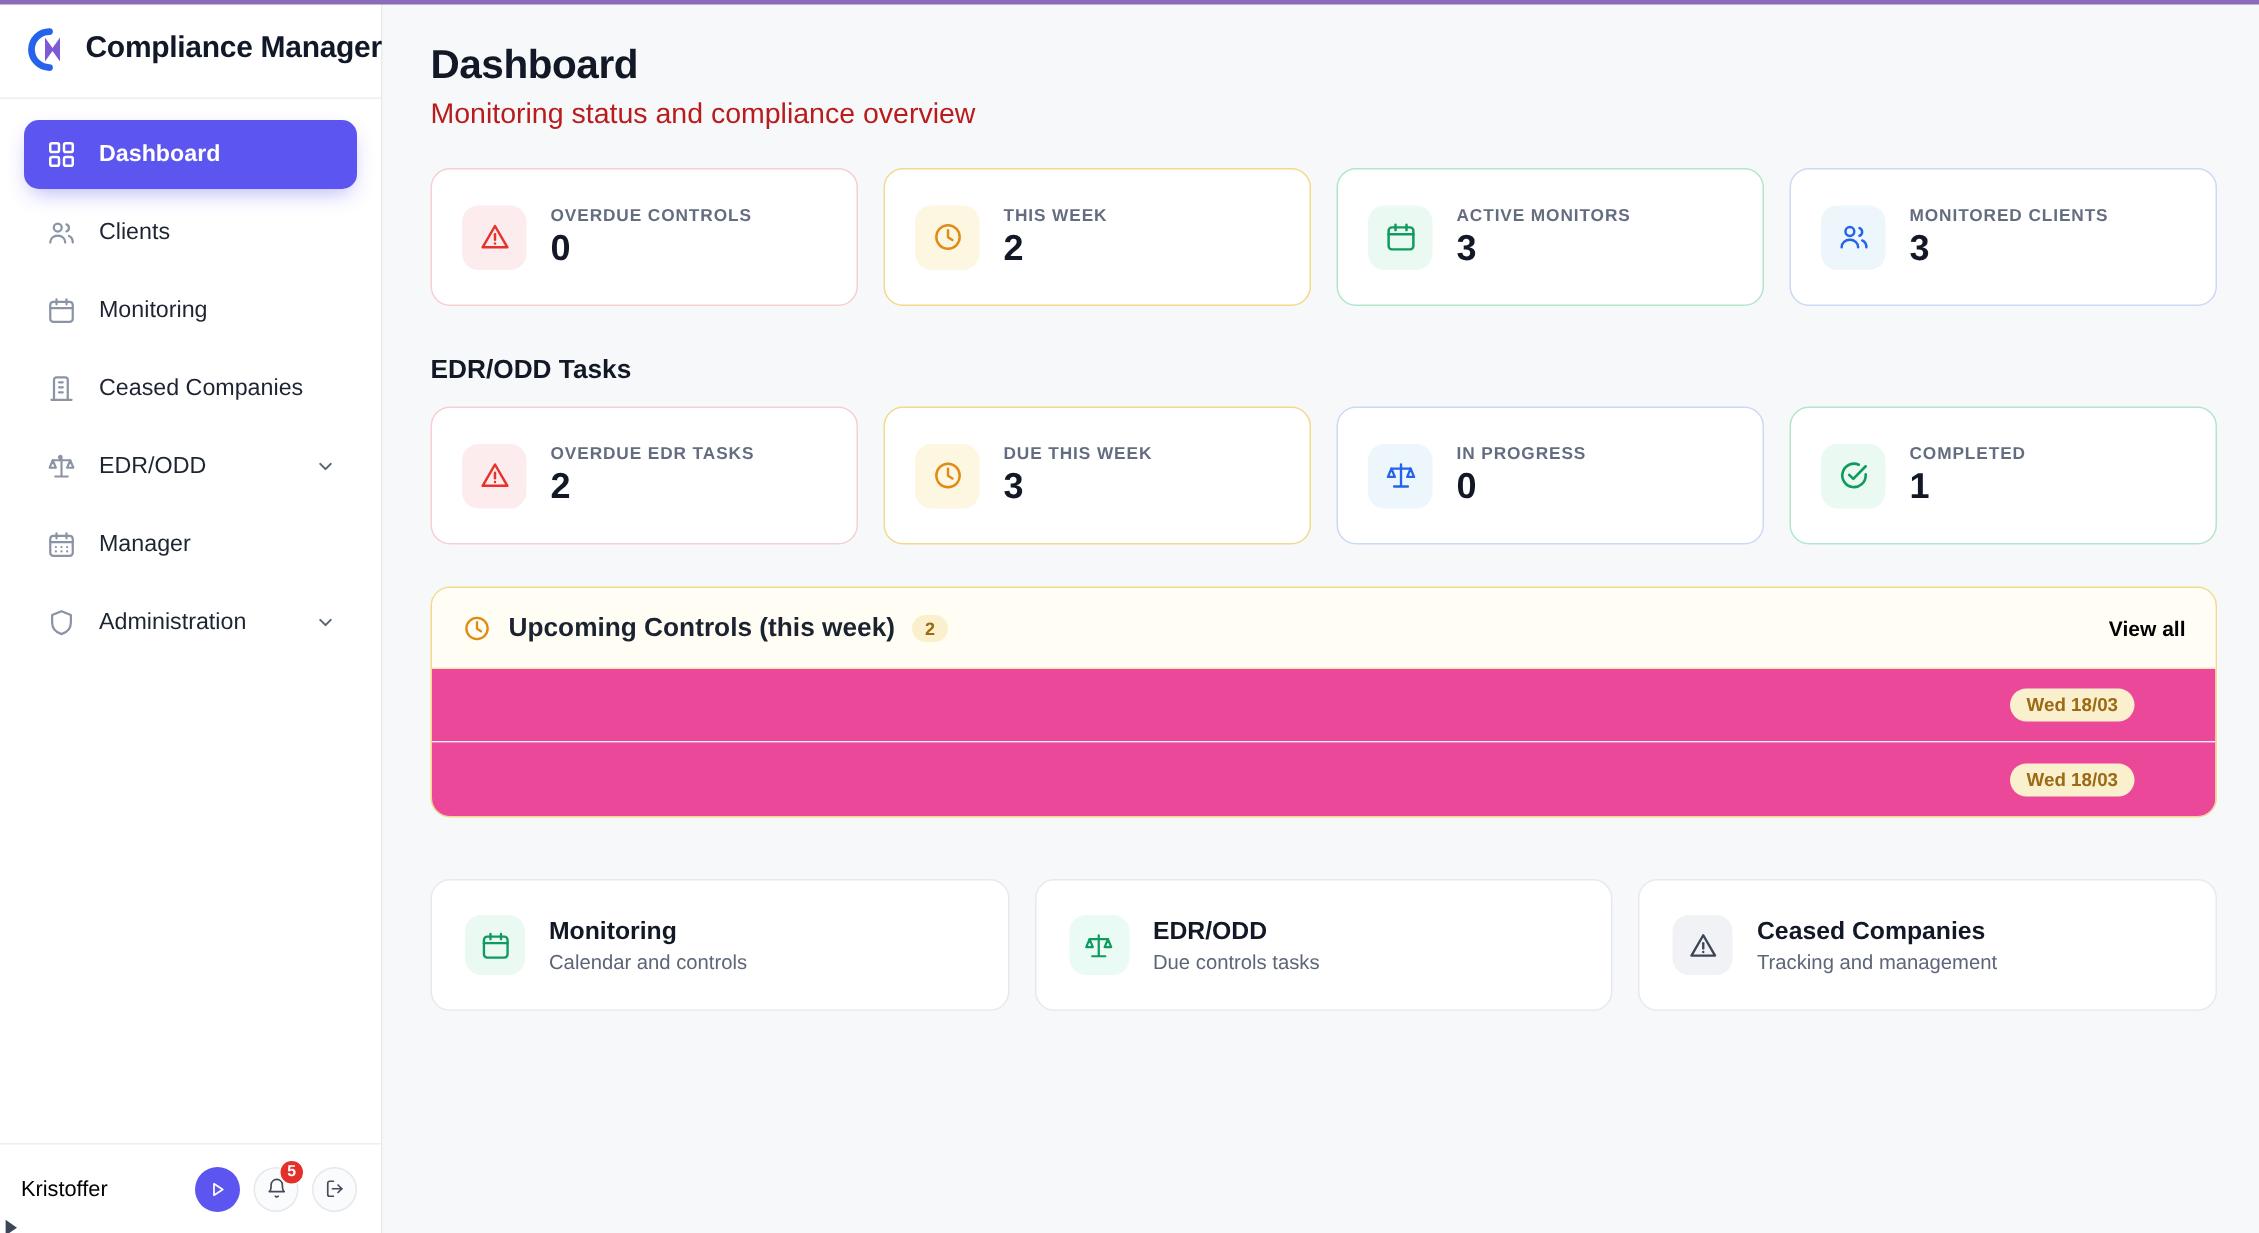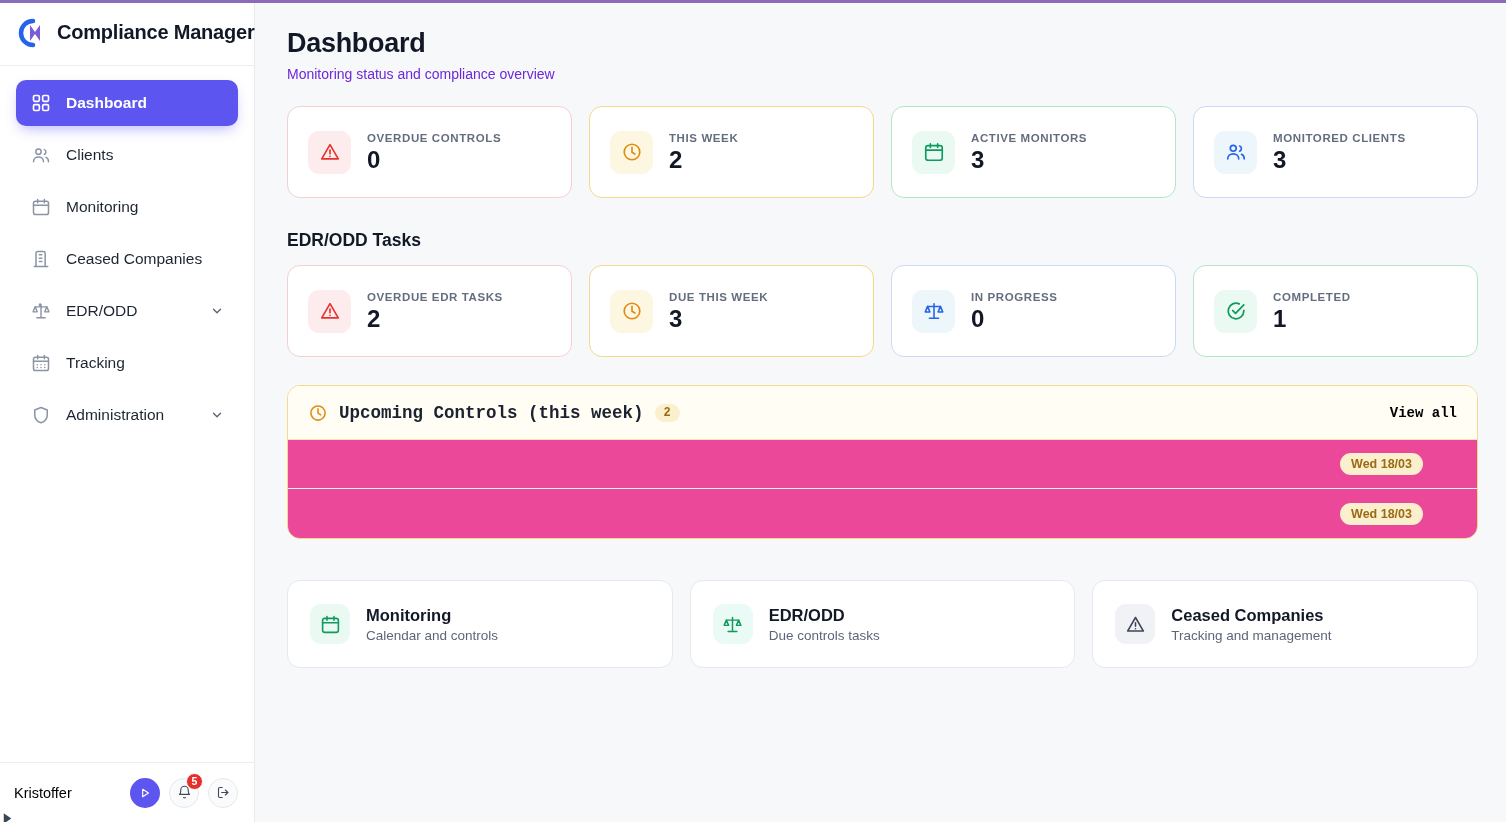--- a/index.html
+++ b/index.html
@@ -90,21 +90,21 @@
   }
 
   
   .main {
     flex: 1 1 auto; height: 822px;
     background: #f7f8fa;
     overflow: hidden;
     padding: 28px 28px 0 32px;
   }
   .page-title { font-size: 27px; font-weight: bold; color: #121826; letter-spacing: -0.3px; }
-  .page-sub { font-size: 14px; color: #6d28d9; margin-top: 7px; }
+  .page-sub { font-size: 19px; color: #b91c1c; margin-top: 7px; }
 
   .stat-grid {
     display: grid; grid-template-columns: repeat(4, 1fr);
     gap: 17px; margin-top: 24px;
   }
   .stat-card {
     background: #ffffff; border-radius: 13px;
     border: 1px solid #e3e7ee;
     height: 92px;
     display: flex; align-items: center; gap: 16px;
@@ -144,21 +144,20 @@
     border: 1px solid #f1d98d;
     border-radius: 13px;
     overflow: hidden;
   }
   .upcoming-head {
     background: #fffdf4;
     height: 54px;
     display: flex; align-items: center; gap: 11px;
     padding: 0 20px;
     border-bottom: 1px solid #f6e7b6;
-    font-family: Liberation Mono, monospace;
   }
   .clock-ico { width: 20px; height: 20px; color: #e08c14; flex: 0 0 20px; }
   .upcoming-title { font-size: 17.5px; font-weight: bold; color: #1b2230; }
   .count-pill {
     background: #fbf0cd; color: #9a6a14;
     font-size: 12px; font-weight: bold;
     border-radius: 9px; padding: 2px 9px;
   }
   .view-all {
     margin-left: auto; font-size: 14px; font-weight: bold;
@@ -290,21 +289,21 @@
 
       <div class="nav-item">
         <span class="nav-ico">
           <svg viewBox="0 0 24 24" width="20" height="20" fill="none" stroke="currentColor" stroke-width="1.8" stroke-linecap="round" stroke-linejoin="round">
             <rect x="3" y="5" width="18" height="16" rx="2.5"></rect>
               <path d="M3 10h18"></path>
               <path d="M8 3v4M16 3v4"></path>
             <path d="M7.5 14h.01M12 14h.01M16.5 14h.01M7.5 17.5h.01M12 17.5h.01M16.5 17.5h.01"></path>
           </svg>
         </span>
-        <span class="nav-label">Tracking</span>
+        <span class="nav-label">Manager</span>
       </div>
 
       <div class="nav-item">
         <span class="nav-ico">
           <svg viewBox="0 0 24 24" width="20" height="20" fill="none" stroke="currentColor" stroke-width="1.8" stroke-linecap="round" stroke-linejoin="round">
             <path d="M12 3l7.5 3v6c0 4.6-3.1 7.9-7.5 9.3C7.6 19.9 4.5 16.6 4.5 12V6L12 3z"></path>
           </svg>
         </span>
         <span class="nav-label">Administration</span>
         <span class="chev">

